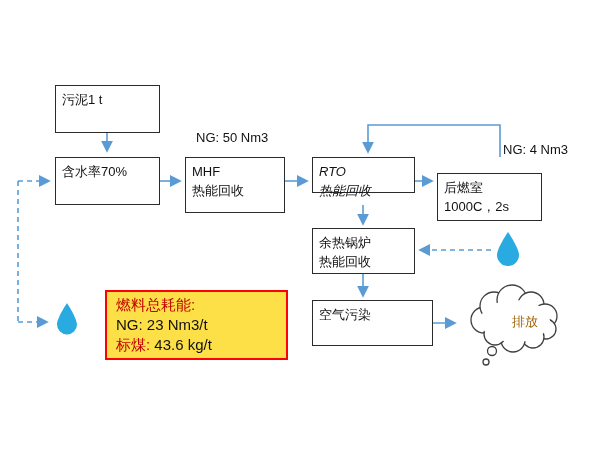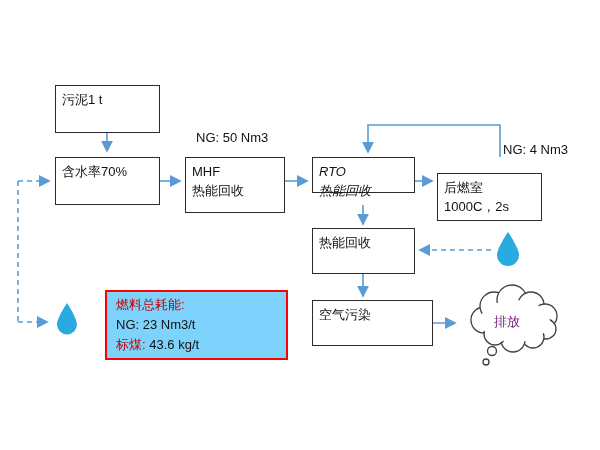--- a/index.html
+++ b/index.html
@@ -9,26 +9,26 @@
   }
   .pbox{
     position:absolute;border:1px solid #2b2b2b;background:#fff;
     font-size:13px;line-height:19px;color:#111;padding:4px 6px;box-sizing:border-box;
   }
   .pbox .l1,.pbox .l2{display:block;white-space:nowrap;}
   .floatlabel{position:absolute;font-size:13px;color:#111;white-space:nowrap;}
   #svglayer{position:absolute;left:0;top:0;width:600px;height:450px;pointer-events:none;}
   .fuelbox{
     position:absolute;left:105px;top:290px;width:183px;height:70px;
-    border:2px solid #ff0000;background:#7dd3fc;box-sizing:border-box;
-    font-size:13px;line-height:20px;padding:3px 9px;color:#111;
+    border:2px solid #ff0000;background:#fde047;box-sizing:border-box;
+    font-size:15px;line-height:20px;padding:3px 9px;color:#111;
   }
   .fuelbox .red{color:#c00000;}
-  .cloudlabel{position:absolute;left:494px;top:313px;width:44px;text-align:left;
-    font-size:13px;color:#701a75;}
+  .cloudlabel{position:absolute;left:494px;top:313px;width:44px;text-align:right;
+    font-size:13px;color:#a16207;}
 </style>
 </head>
 <body>
 
 <div id="canvas">
 
   <svg id="svglayer" viewBox="0 0 600 450" xmlns="http://www.w3.org/2000/svg">
     <defs>
       <marker id="ah" viewBox="0 0 10 10" refX="8.5" refY="5" markerWidth="7.5" markerHeight="7.5" orient="auto">
         <path d="M0 0 L10 5 L0 10 z" fill="#5B9BD5"></path>
@@ -90,20 +90,21 @@
     <span class="l1">RTO</span>
     <span class="l2">热能回收</span>
   </div>
 
   <div class="pbox" style="left:437px;top:173px;width:105px;height:48px;">
     <span class="l1">后燃室</span>
     <span class="l2">1000C，2s</span>
   </div>
 
   <div class="pbox" style="left:312px;top:228px;width:103px;height:46px;">
+    <span class="l1">余热锅炉</span>
     <span class="l2">热能回收</span>
   </div>
 
   <div class="pbox" style="left:312px;top:300px;width:121px;height:46px;">
     <span class="l1">空气污染</span>
   </div>
 
   <div class="floatlabel" style="left:196px;top:130px;">NG: 50 Nm3</div>
   <div class="floatlabel" style="left:503px;top:142px;">NG: 4 Nm3</div>
 

